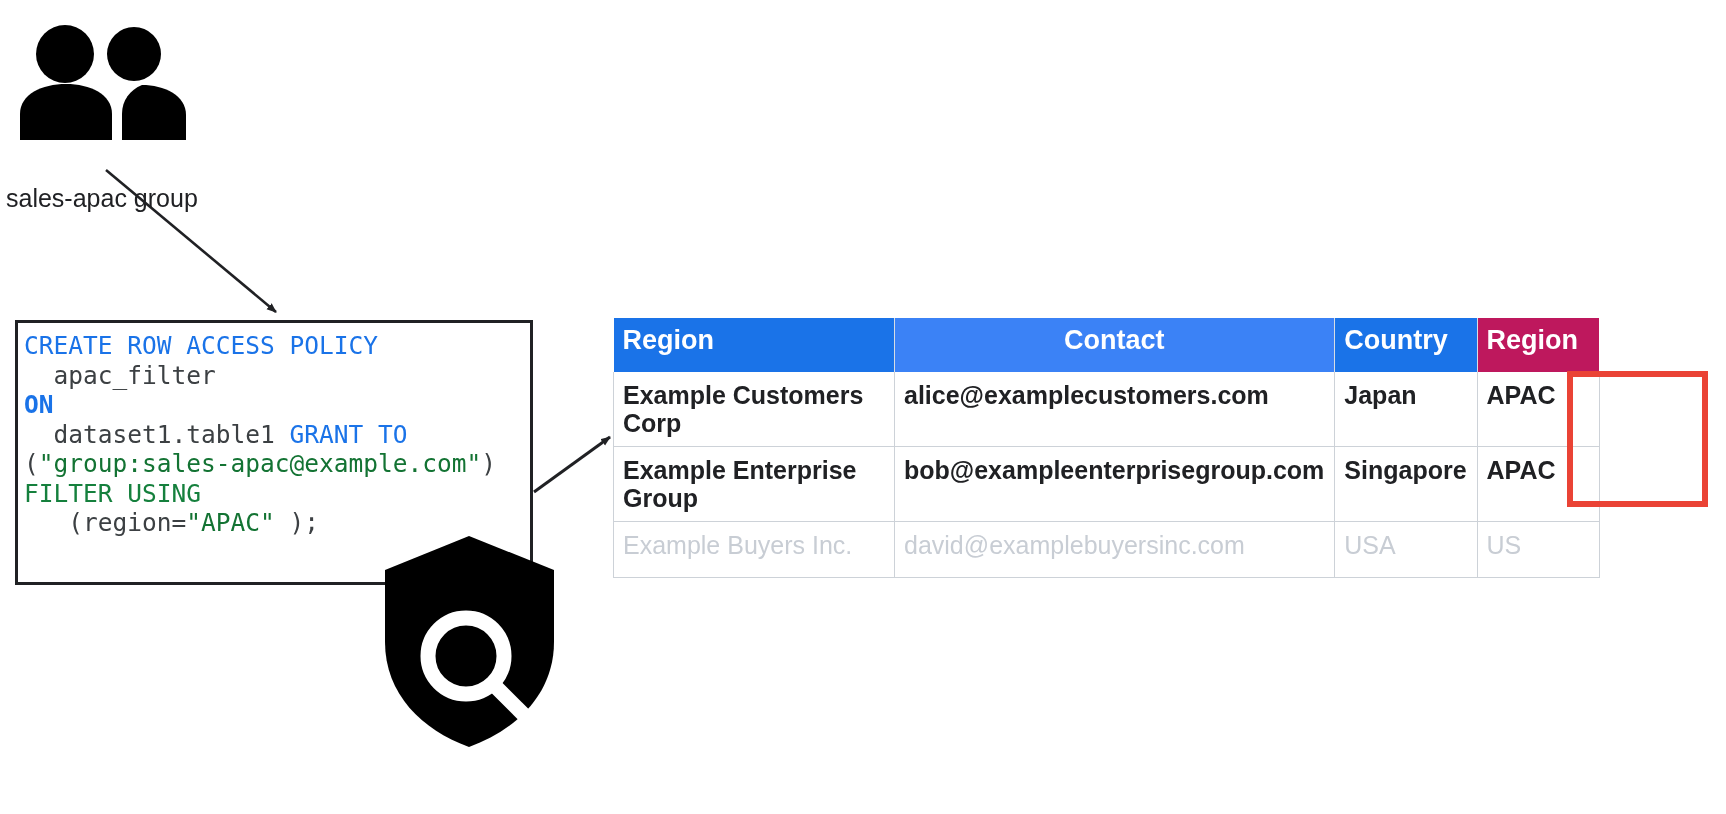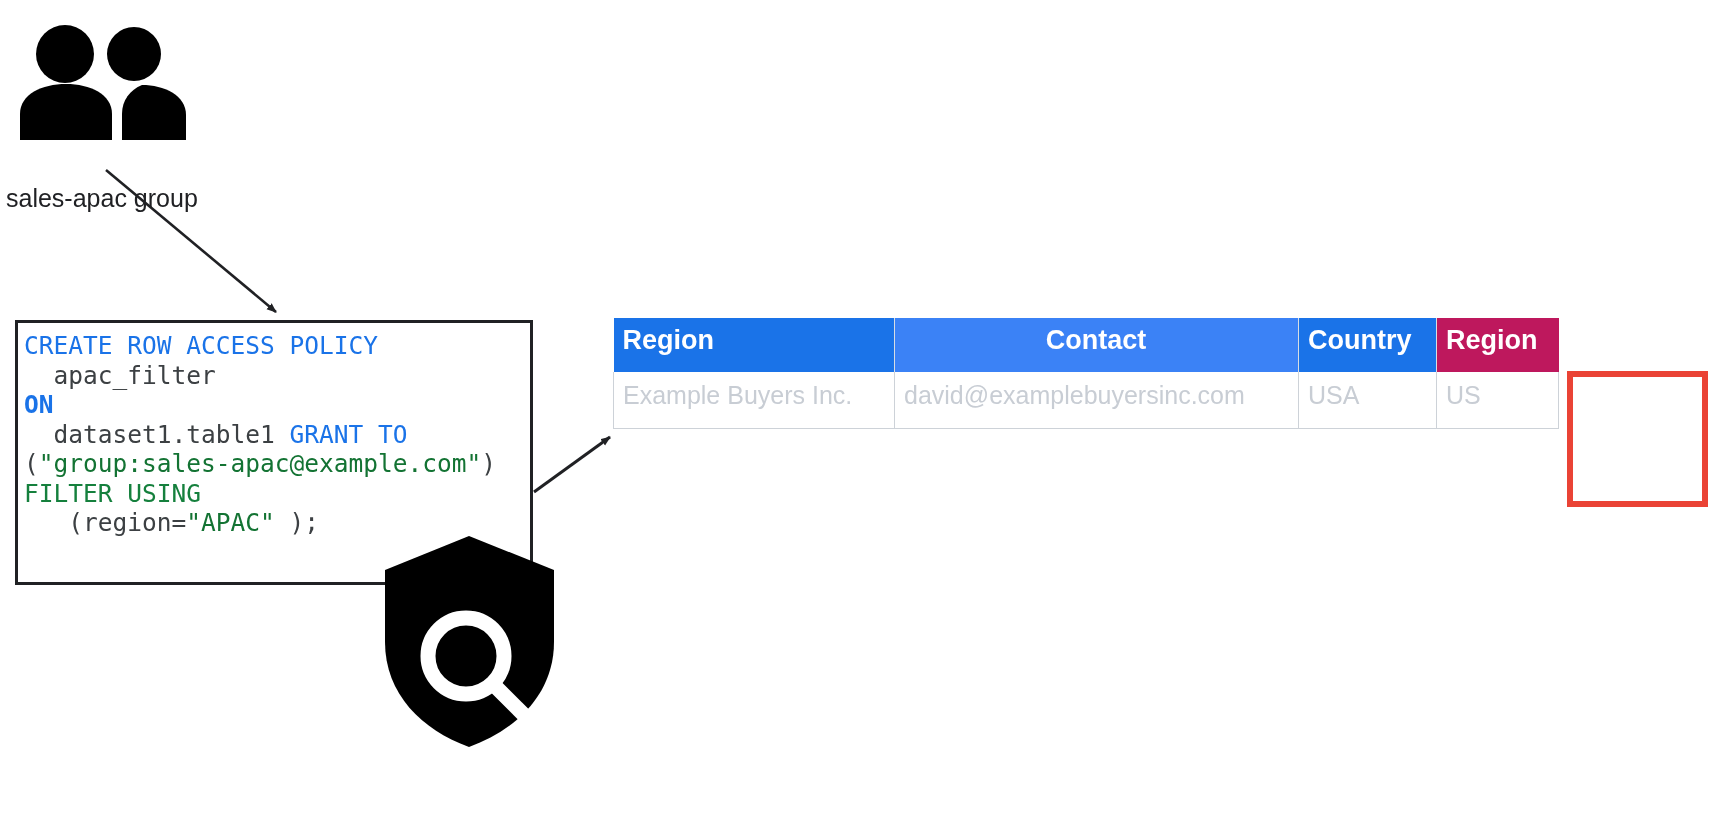--- a/index.html
+++ b/index.html
@@ -149,20 +149,32 @@
   <table id="partner-table">
     <thead>
       <tr>
         <th class="col-partner" style="background: rgb(26, 115, 232);">Region</th>
         <th class="col-contact" style="background: #3b82f6; text-align: center;">Contact</th>
         <th class="col-country" style="background: rgb(26, 115, 232);">Country</th>
         <th class="col-region" style="background: #be185d;">Region</th>
       </tr>
     </thead>
     <tbody>
+      <tr class="row-visible r-h1">
+        <td class="col-partner">Example Customers Corp</td>
+        <td class="col-contact">alice@examplecustomers.com</td>
+        <td class="col-country">Japan</td>
+        <td class="col-region">APAC</td>
+      </tr>
+      <tr class="row-visible r-h2">
+        <td class="col-partner">Example Enterprise Group</td>
+        <td class="col-contact">bob@exampleenterprisegroup.com</td>
+        <td class="col-country">Singapore</td>
+        <td class="col-region">APAC</td>
+      </tr>
       <tr class="row-muted r-h4">
         <td class="col-partner">Example Buyers Inc.</td>
         <td class="col-contact">david@examplebuyersinc.com</td>
         <td class="col-country">USA</td>
         <td class="col-region">US</td>
       </tr>
     </tbody>
   </table>
 
   <div id="region-highlight" style="border-color: rgb(234, 67, 53);"></div>

